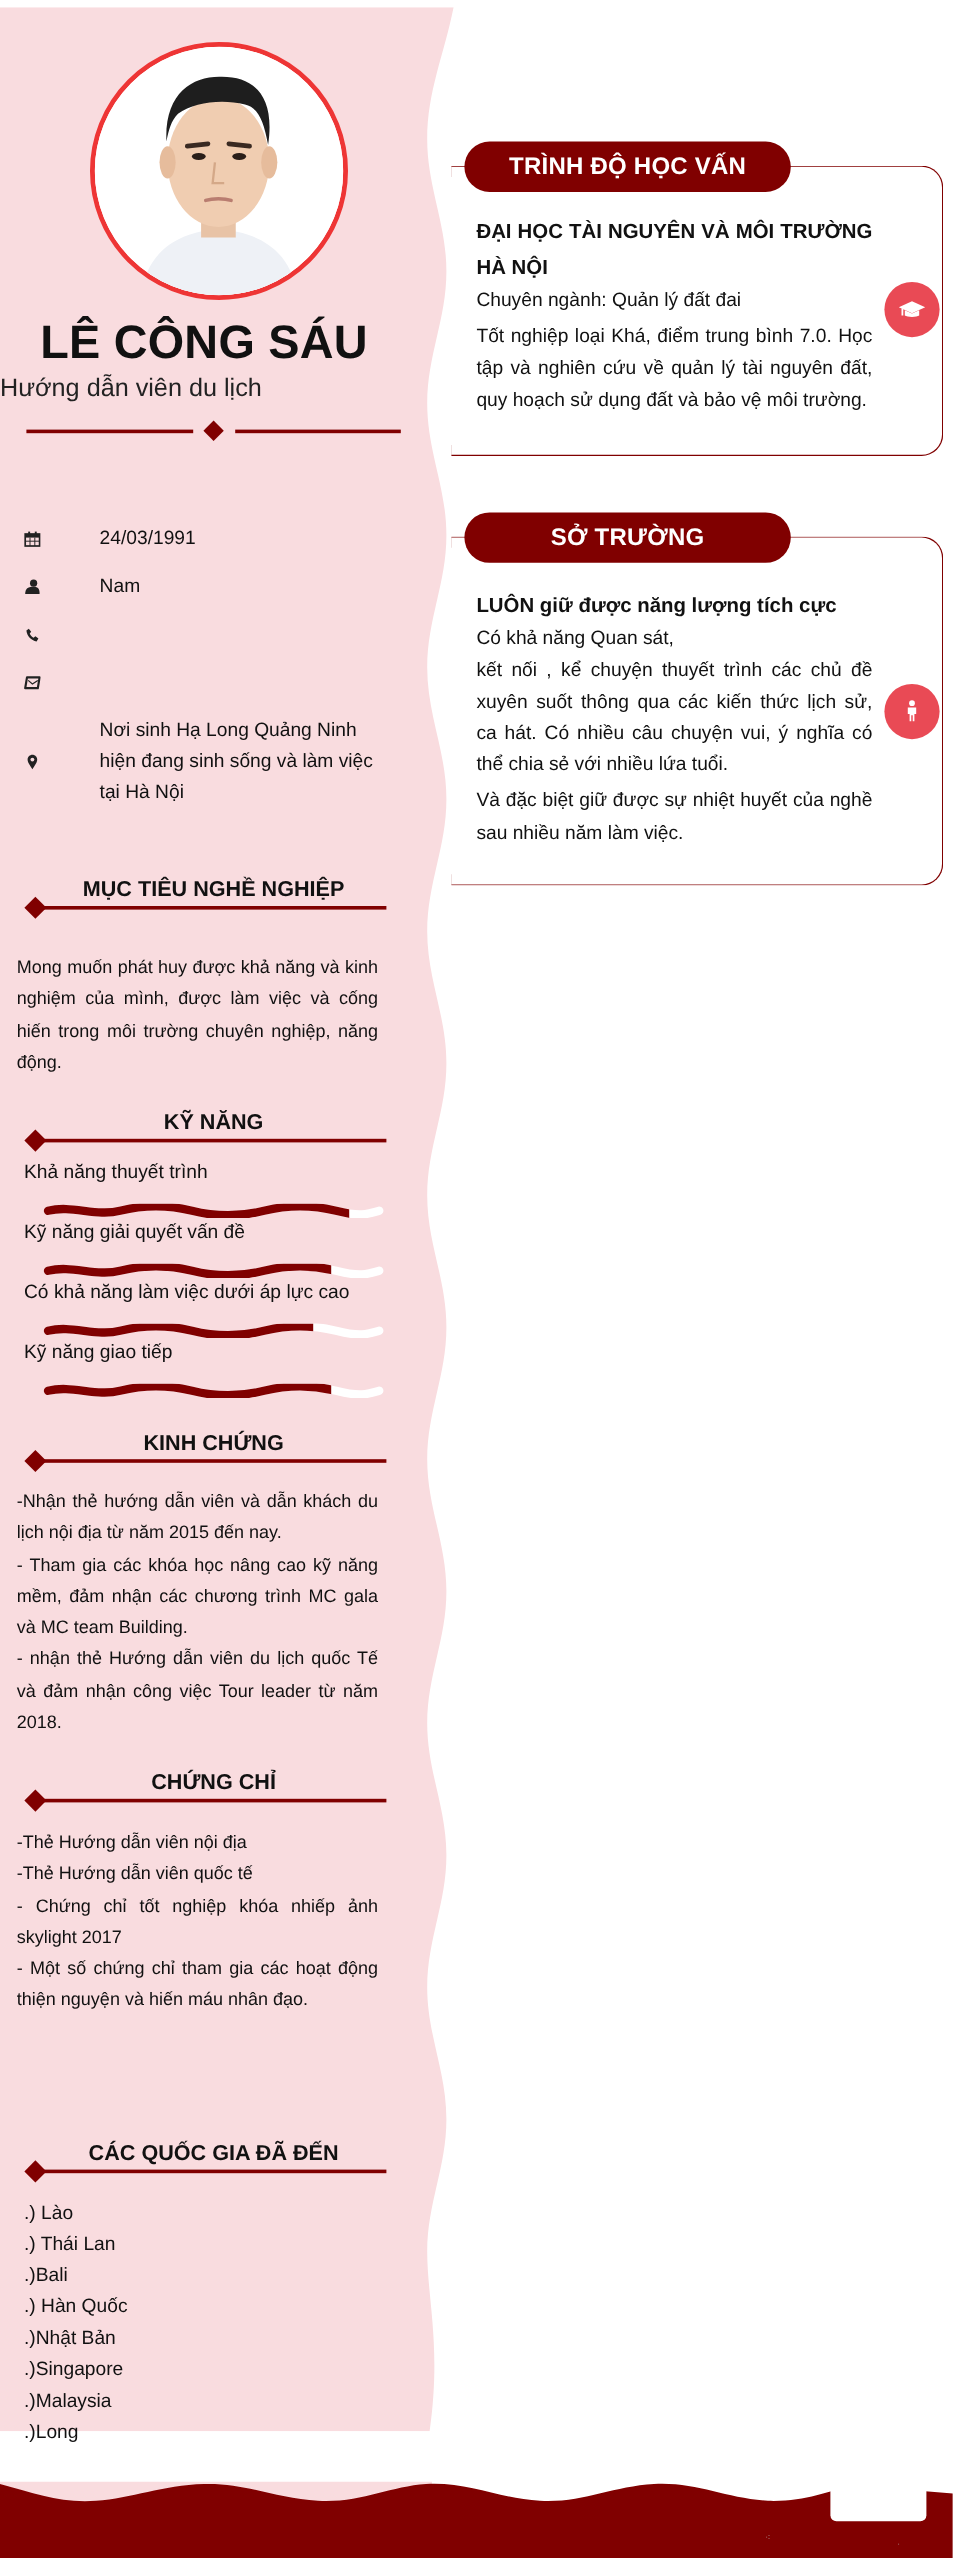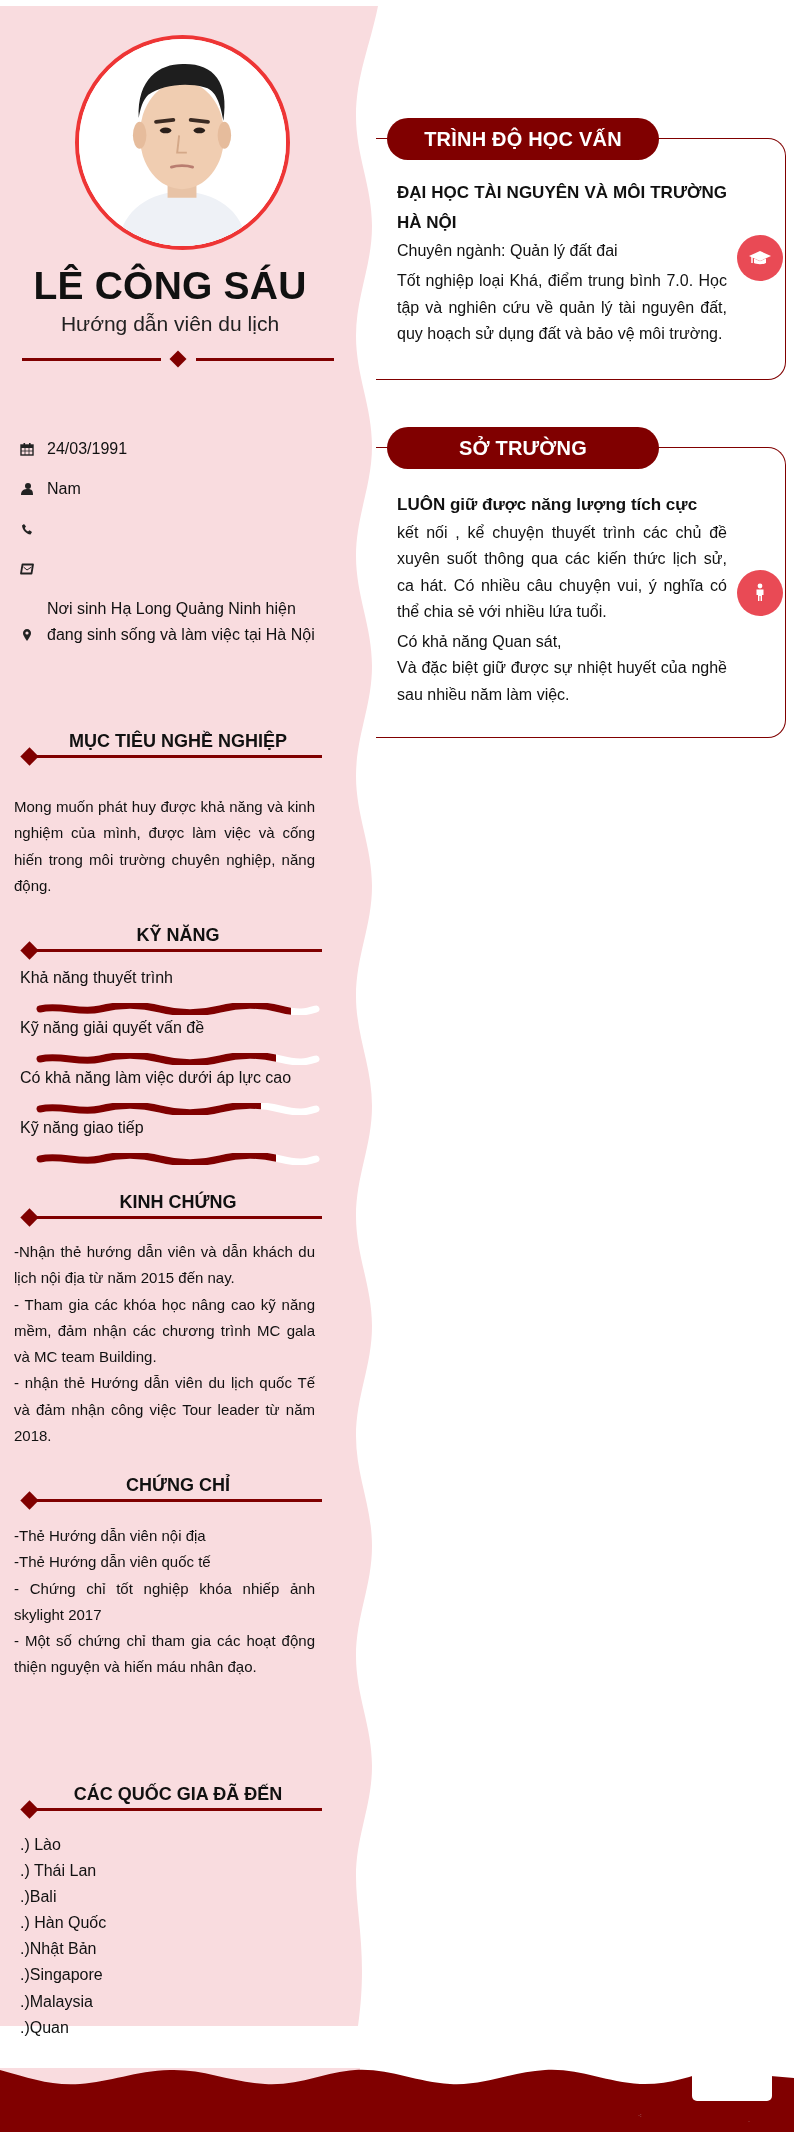--- a/index.html
+++ b/index.html
@@ -8,27 +8,27 @@
 
   
   .sidebar-bg { position: absolute; left: 0; top: 6px; width: 380px; height: 2020px; }
   .sidebar { position: absolute; left: 0; top: 0; width: 340px; height: 2030px; }
 
   .avatar { position: absolute; left: 75px; top: 35px; width: 215px; height: 215px; border-radius: 50%;
             border: 4px solid #ee3535; background: #ffffff; overflow: hidden; }
   .avatar svg { width: 100%; height: 100%; display: block; }
 
   .name { position: absolute; left: 0; top: 264px; width: 340px; text-align: center; font-size: 39px; font-weight: bold; color: #111; letter-spacing: 0.2px; }
-  .job-title { position: absolute; left: 0; top: 312px; width: 340px; text-align: center; font-size: 21px; color: #222; }
+  .job-title { position: absolute; left: 0; top: 312px; width: 340px; text-align: left; font-size: 21px; color: #222; }
   .divider { position: absolute; left: 22px; top: 352px; width: 312px; height: 14px; }
   .divider .line-l { position: absolute; left: 0; top: 6px; width: 139px; height: 3px; background: #800000; }
   .divider .line-r { position: absolute; left: 174px; top: 6px; width: 138px; height: 3px; background: #800000; }
   .divider .diamond { position: absolute; left: 150px; top: 1px; width: 12px; height: 12px; background: #800000; transform: rotate(45deg); }
 
-  .contact { position: absolute; left: 20px; width: 300px; display: flex; align-items: flex-end; font-size: 16px; line-height: 26px; color: #111; }
+  .contact { position: absolute; left: 20px; width: 300px; display: flex; align-items: center; font-size: 16px; line-height: 26px; color: #111; gap: 36px; }
   .contact .ic { width: 26px; flex: 0 0 26px; height: 26px; display: flex; align-items: center; }
   .contact .ic svg { width: 14px; height: 14px; }
   .contact .txt { padding-left: 1px; }
 
   .sec-head { position: absolute; left: 20px; width: 302px; height: 30px; }
   .sec-head .title { position: absolute; left: 0; right: 0; top: 0; text-align: center; font-size: 18px; font-weight: bold; color: #111; padding-left: 14px; }
   .sec-head .rule { position: absolute; left: 8px; right: 0; bottom: 3px; height: 3px; background: #800000; }
   .sec-head .diamond { position: absolute; left: 3px; bottom: -2px; width: 13px; height: 13px; background: #800000; transform: rotate(45deg); }
 
   .para { position: absolute; left: 14px; width: 301px; font-size: 15px; line-height: 26.3px; text-align: justify; color: #111; }
@@ -239,21 +239,21 @@
     <div class="title">CÁC QUỐC GIA ĐÃ ĐẾN</div>
   </div>
   <div class="countries">
     <span class="list-item">.) Lào</span>
     <span class="list-item">.) Thái Lan</span>
     <span class="list-item">.)Bali</span>
     <span class="list-item">.) Hàn Quốc</span>
     <span class="list-item">.)Nhật Bản</span>
     <span class="list-item">.)Singapore</span>
     <span class="list-item">.)Malaysia</span>
-    <span class="list-item">.)Quan</span>
+    <span class="list-item">.)Long</span>
   </div>
 </div>
 
 <div class="box" style="top:138px; height:242px;"></div>
 <div class="pill" style="top:118px;">TRÌNH ĐỘ HỌC VẤN</div>
 <div class="box-body" style="top:178px;">
   <span class="strong">ĐẠI HỌC TÀI NGUYÊN VÀ MÔI TRƯỜNG HÀ NỘI</span>
   <p>Chuyên ngành: Quản lý đất đai</p>
   <p>Tốt nghiệp loại Khá, điểm trung bình 7.0. Học tập và nghiên cứu về quản lý tài nguyên đất, quy hoạch sử dụng đất và bảo vệ môi trường.</p>
 </div>
@@ -262,22 +262,22 @@
       <path d="M12,5 L23,10 L12,15 L1,10 Z" fill="#fff"></path>
       <path d="M6,12.5 V17 C8,18.5 16,18.5 18,17 V12.5 L12,15.2 Z" fill="#fff"></path>
       <path d="M4,11 V17" stroke="#fff" stroke-width="1.5"></path>
     </svg>
 </div>
 
 <div class="box" style="top:447px; height:291px;"></div>
 <div class="pill" style="top:427px;">SỞ TRƯỜNG</div>
 <div class="box-body" style="top:490px;">
   <span class="strong">LUÔN giữ được năng lượng tích cực</span>
+  <p style="margin-bottom:0">Có khả năng Quan sát,</p>
   <p>kết nối , kể chuyện thuyết trình các chủ đề xuyên suốt thông qua các kiến thức lịch sử, ca hát. Có nhiều câu chuyện vui, ý nghĩa có thể chia sẻ với nhiều lứa tuổi.</p>
-  <p style="margin-bottom:0">Có khả năng Quan sát,</p>
   <p>Và đặc biệt giữ được sự nhiệt huyết của nghề sau nhiều năm làm việc.</p>
 </div>
 <div class="badge-icon" style="top:570px;">
   <svg viewBox="0 0 24 24">
       <circle cx="12" cy="5" r="2.4" fill="#fff"></circle>
       <path d="M8.5,8.5 H15.5 V14 H14 V20 H12.6 V15 H11.4 V20 H10 V14 H8.5 Z" fill="#fff"></path>
     </svg>
 </div>
 
 <svg class="footer" viewBox="0 0 794 64" preserveAspectRatio="none">

